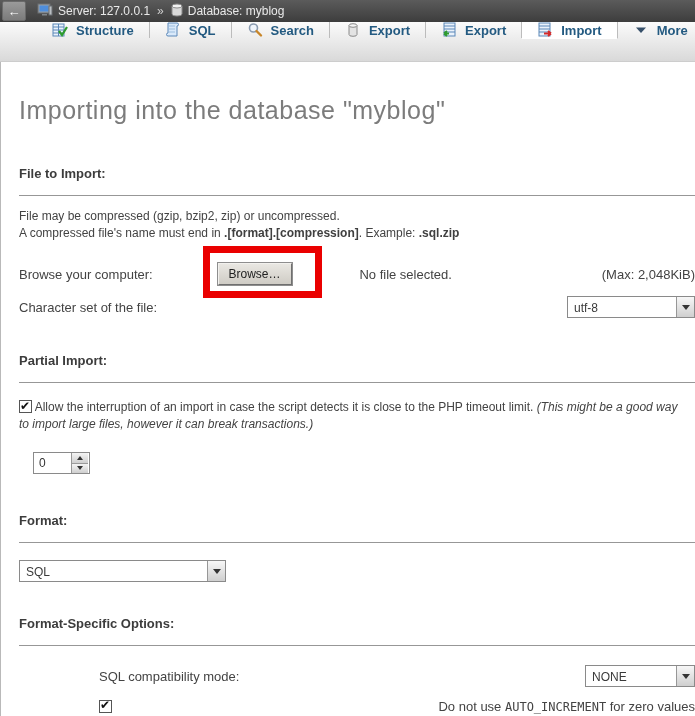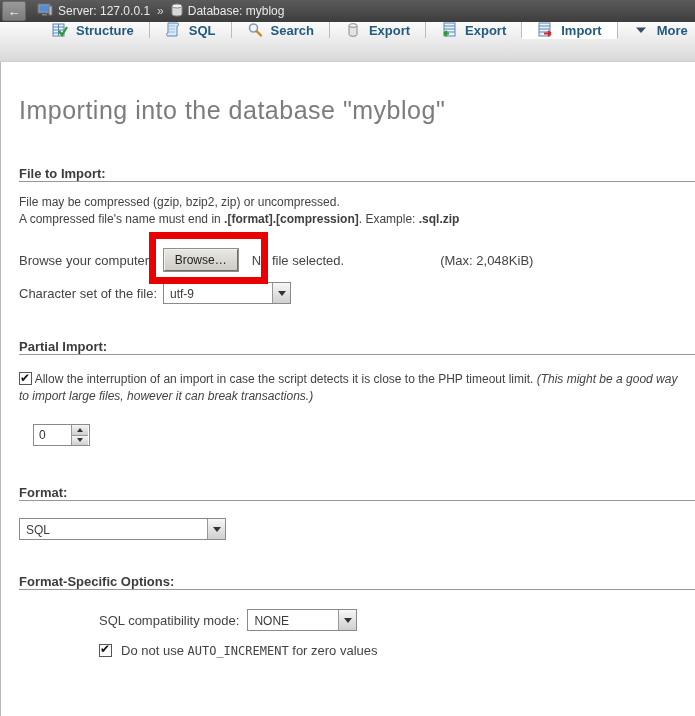--- a/index.html
+++ b/index.html
@@ -21,23 +21,23 @@
         border-bottom:1px solid #cdcdcd;padding-left:37px;}
   .tab{display:flex;align-items:center;gap:8px;padding:0 15px;border-right:1px solid #bcbcbc;
        font-size:13px;font-weight:bold;color:#235a81;cursor:pointer;white-space:nowrap;}
   .tab.active{background:#fff;margin-bottom:-1px;border-bottom:1px solid #fff;}
   .tab .ico{width:16px;height:16px;position:relative;flex:0 0 16px;}
 
   
   .content{border-left:1px solid #b9b9b9;height:655px;box-sizing:border-box;}
   h1.title{margin:0;padding:34px 0 0 18px;font-size:25px;font-weight:normal;color:#7c7c7c;letter-spacing:.5px;}
   .section{margin:0 0 0 18px;}
-  .sect-head{font-size:13px;font-weight:bold;color:#3c3c3c;padding-bottom:0;border-bottom:1px solid #979797;}
+  .sect-head{font-size:13px;font-weight:bold;color:#3c3c3c;padding-bottom:14px;border-bottom:1px solid #979797;}
   .para{font-size:12px;color:#434343;line-height:17px;margin:12px 0 0 0;}
-  .row{display:flex;align-items:center;font-size:13px;color:#434343;}
+  .row{display:flex;align-items:center;font-size:13px;color:#434343;justify-content:space-between;}
 
   
   .btn-browse{font-size:12px;color:#222;background:linear-gradient(#e9e7e2,#cfccc5);
       border-top:1px solid #f2f1ee;border-left:1px solid #f2f1ee;border-right:1px solid #6f6f6f;
       border-bottom:1px solid #6f6f6f;outline:1px solid #8e8e8e;padding:3px 10px;cursor:pointer;}
 
   
   .combo{display:inline-flex;align-items:stretch;background:#fff;border:1px solid #8a8a8a;
          height:22px;box-sizing:border-box;cursor:pointer;}
   .combo-text{font-size:12px;color:#3a3a3a;padding:4px 6px 0 6px;flex:1;overflow:hidden;white-space:nowrap;}
@@ -193,21 +193,21 @@
           <button class="btn-browse">Browse…</button>
           <span class="red-annotation"></span>
         </span>
         <span style="margin-left:14px;">No file selected.</span>
         <span style="margin-left:96px;">(Max: 2,048KiB)</span>
       </div>
 
       <div class="row" style="margin-top:11px;">
         <span>Character set of the file:</span>
         <span class="combo" style="width:128px;margin-left:6px;">
-          <span class="combo-text">utf-9</span>
+          <span class="combo-text">utf-8</span>
           <span class="combo-btn">
               <span class="tri"></span>
             </span>
         </span>
       </div>
     </div>
 
     <div class="section" style="margin-top:35px;">
       <div class="sect-head">Partial Import:</div>
       <div class="para" style="margin-top:16px;width:662px;">

